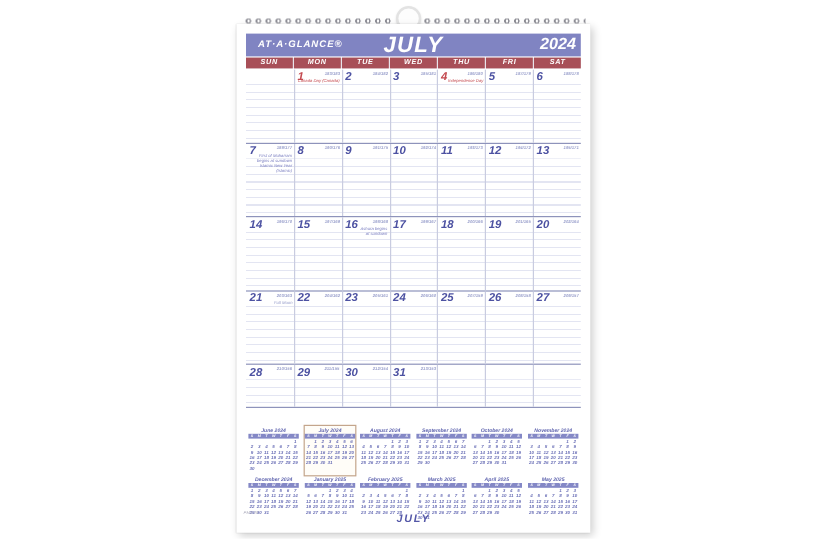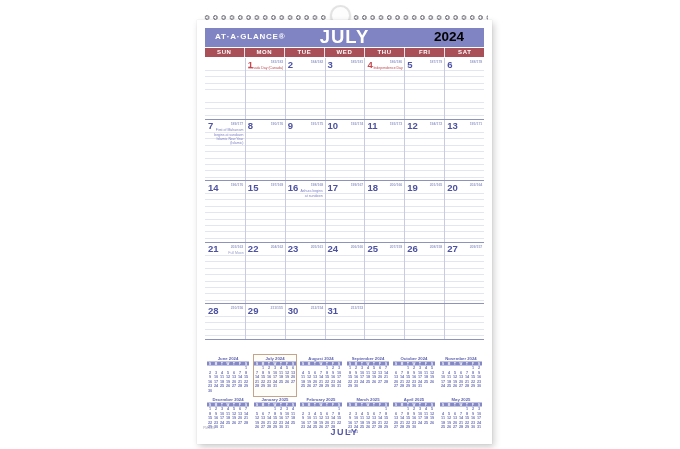--- a/index.html
+++ b/index.html
@@ -1,37 +1,37 @@
 <!DOCTYPE html>
 <html><head>
 <meta charset="utf-8">
 <style>
   html,body{margin:0;padding:0;}
   body{width:680px;height:449px;background:#ffffff;font-family:"Liberation Sans",sans-serif;overflow:hidden;}
-  .photo{position:relative;width:680px;height:449px;background:#ffffff;}
+  .photo{position:relative;width:680px;height:449px;background:#ffffff;font-style:italic;}
 
   
   .bind{position:absolute;top:13px;height:9px;
     background-image:radial-gradient(circle at 4px 4.5px, rgba(0,0,0,0) 0 1px, #8e8e96 1.1px 2.2px, rgba(0,0,0,0) 2.4px);
     background-size:8.3px 9px;background-repeat:repeat-x;}
   .bindL{left:203px;width:123px;}
   .bindR{left:352px;width:136px;}
   .hanger{position:absolute;left:330px;top:5px;width:17px;height:17px;border-radius:50%;
     background:#fdfdfd;border:2px solid #e3e3e3;box-shadow:0 1px 2px rgba(0,0,0,.13);}
 
   
   .page{position:absolute;left:197px;top:20px;width:295px;height:424px;background:#ffffff;
     box-shadow:2px 3px 7px rgba(0,0,0,.20), 0 0 1px rgba(0,0,0,.15);}
 
   
   .header{position:absolute;left:8px;top:8px;width:279px;height:18.5px;background:#8084c2;}
   .brand{position:absolute;left:10px;top:0;line-height:18.5px;color:#ffffff;font-size:8px;font-weight:700;letter-spacing:.8px;}
   .mtitle{position:absolute;left:0;right:0;top:0;text-align:center;line-height:18.5px;color:#ffffff;
     font-size:18.5px;font-weight:700;letter-spacing:1px;}
-  .myear{position:absolute;right:20px;top:0;line-height:18.5px;color:#000000;font-size:13.5px;font-weight:700;}
+  .myear{position:absolute;right:4px;top:0;line-height:18.5px;color:#ffffff;font-size:13.5px;font-weight:700;}
 
   
   .daybar{position:absolute;left:8px;top:27.5px;width:279px;height:9.5px;display:flex;gap:1.5px;background:#e8e3ea;}
   .dayseg{flex:1;background:#a84f58;color:#ffffff;font-size:6px;font-weight:700;letter-spacing:.6px;
     text-align:center;line-height:9.5px;}
 
   
   .grid{position:absolute;left:8px;top:38px;width:279px;}
   .week{position:relative;height:61.5px;box-sizing:border-box;border-bottom:1.5px solid #8e93bb;}
   .week.last{height:36px;}

